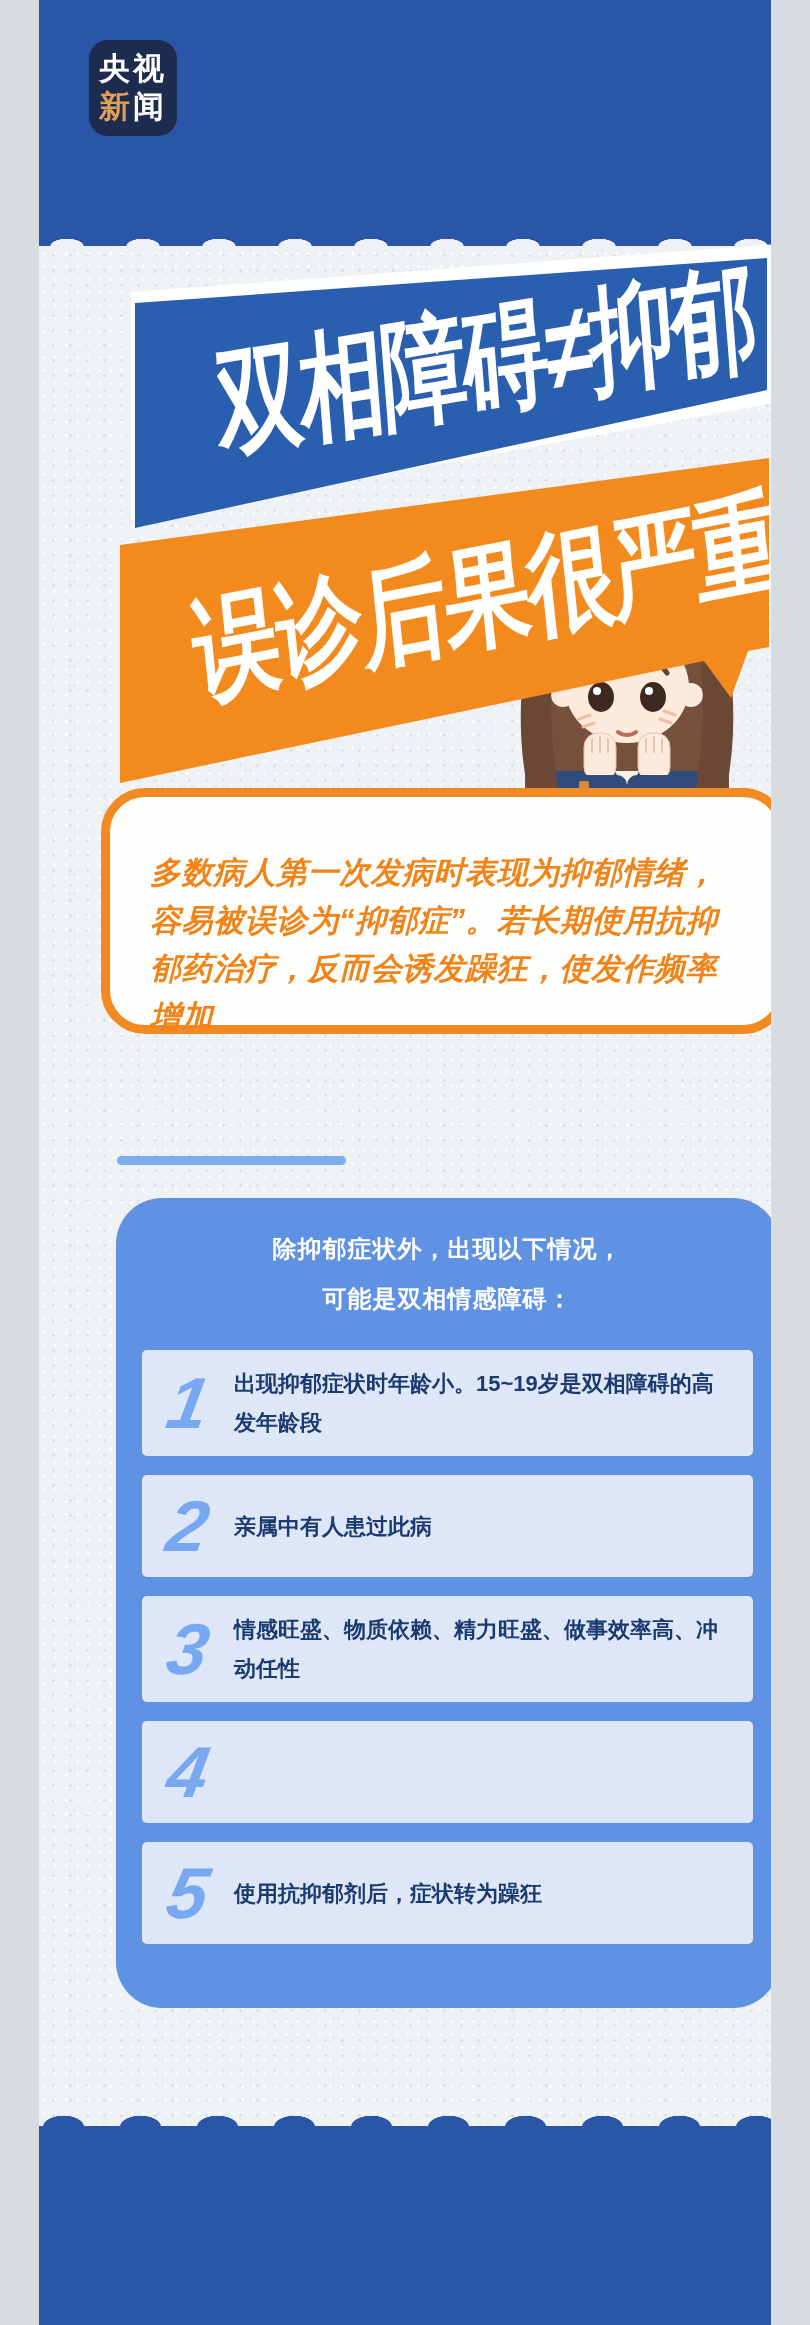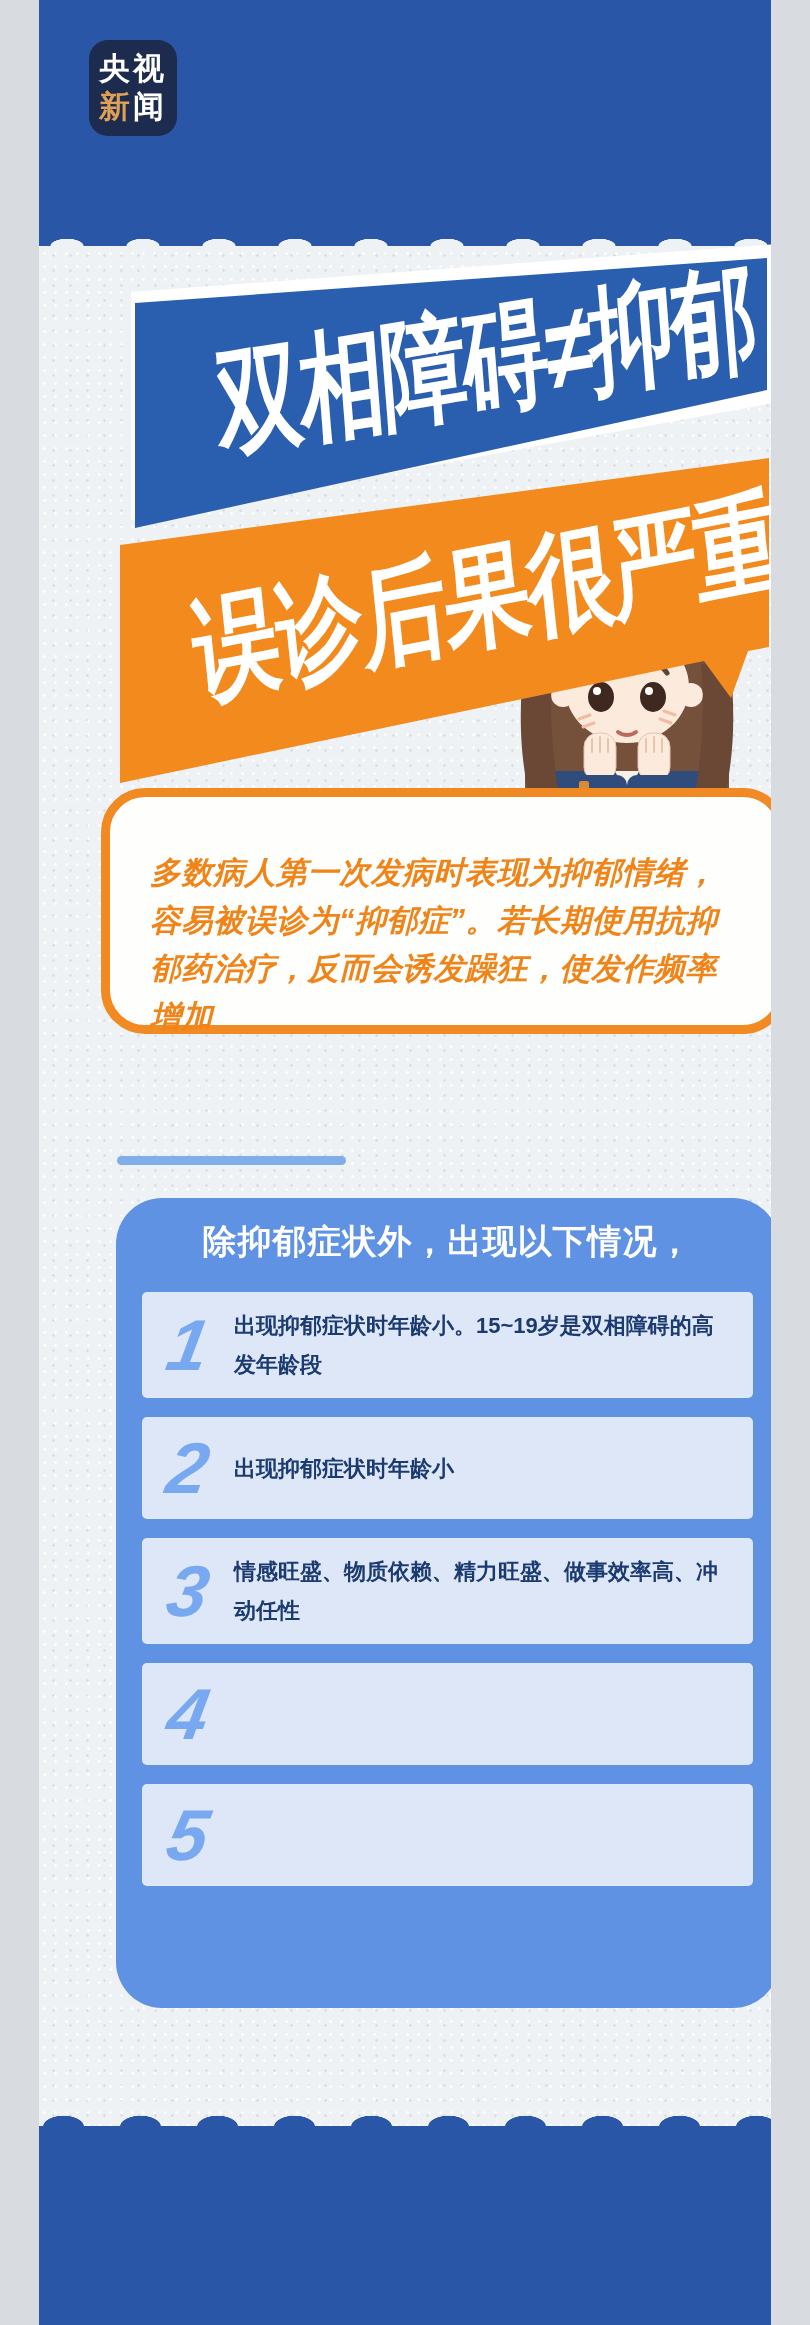--- a/index.html
+++ b/index.html
@@ -85,22 +85,22 @@
   .heading { position:absolute; left:82px; top:1092px; z-index:2;
     font-size:52px; font-weight:900; color:#2B5BA8; letter-spacing:2px; }
   .heading-underline { position:absolute; left:78px; top:1156px; width:229px; height:9px;
     background:#7FAEE8; border-radius:5px; z-index:2; }
 
   
   .panel {
     position:absolute; left:77px; top:1198px; width:663px; height:810px; z-index:2;
     background:#5F92E3; border-radius:46px;
   }
-  .panel-header { padding-top:18px; text-align:center;
-    font-size:34px; line-height:50px; font-weight:900; color:#FFFFFF; letter-spacing:1px; }
+  .panel-header { padding-top:26px; text-align:center;
+    font-size:24px; line-height:50px; font-weight:900; color:#FFFFFF; letter-spacing:1px; }
   .cards { margin:26px 26px 0; display:flex; flex-direction:column; gap:19px; }
   .card {
     background:#DDE7F7; border-radius:5px; min-height:102px;
     display:flex; align-items:center;
   }
   .card .num {
     flex:0 0 92px; text-align:center;
     font-size:72px; line-height:0.9; font-weight:900; font-style:italic;
     color:#78A9F0; transform:skewX(-10deg);
   }
@@ -177,39 +177,41 @@
 
   <div class="intro-box">
     <div class="txt">多数病人第一次发病时表现为抑郁情绪，容易被误诊为“抑郁症”。若长期使用抗抑郁药治疗，反而会诱发躁狂，使发作频率增加</div>
   </div>
 
   <div class="heading-underline"></div>
 
   <div class="panel">
     <div class="panel-header">
       <div>除抑郁症状外，出现以下情况，</div>
+      <div>可能是双相情感障碍：</div>
     </div>
     <div class="cards">
       <div class="card">
         <div class="num">1</div>
         <div class="txt">出现抑郁症状时年龄小。15~19岁是双相障碍的高发年龄段</div>
       </div>
       <div class="card">
         <div class="num">2</div>
-        <div class="txt">出现抑郁症状时年龄小</div>
+        <div class="txt">亲属中有人患过此病</div>
       </div>
       <div class="card">
         <div class="num">3</div>
         <div class="txt">情感旺盛、物质依赖、精力旺盛、做事效率高、冲动任性</div>
       </div>
       <div class="card">
         <div class="num">4</div>
       </div>
       <div class="card">
         <div class="num">5</div>
+        <div class="txt">使用抗抑郁剂后，症状转为躁狂</div>
       </div>
     </div>
   </div>
 
   <div class="bottom-scallop"></div>
   <div class="bottom-band"></div>
 
 </div>
 
 </body></html>

